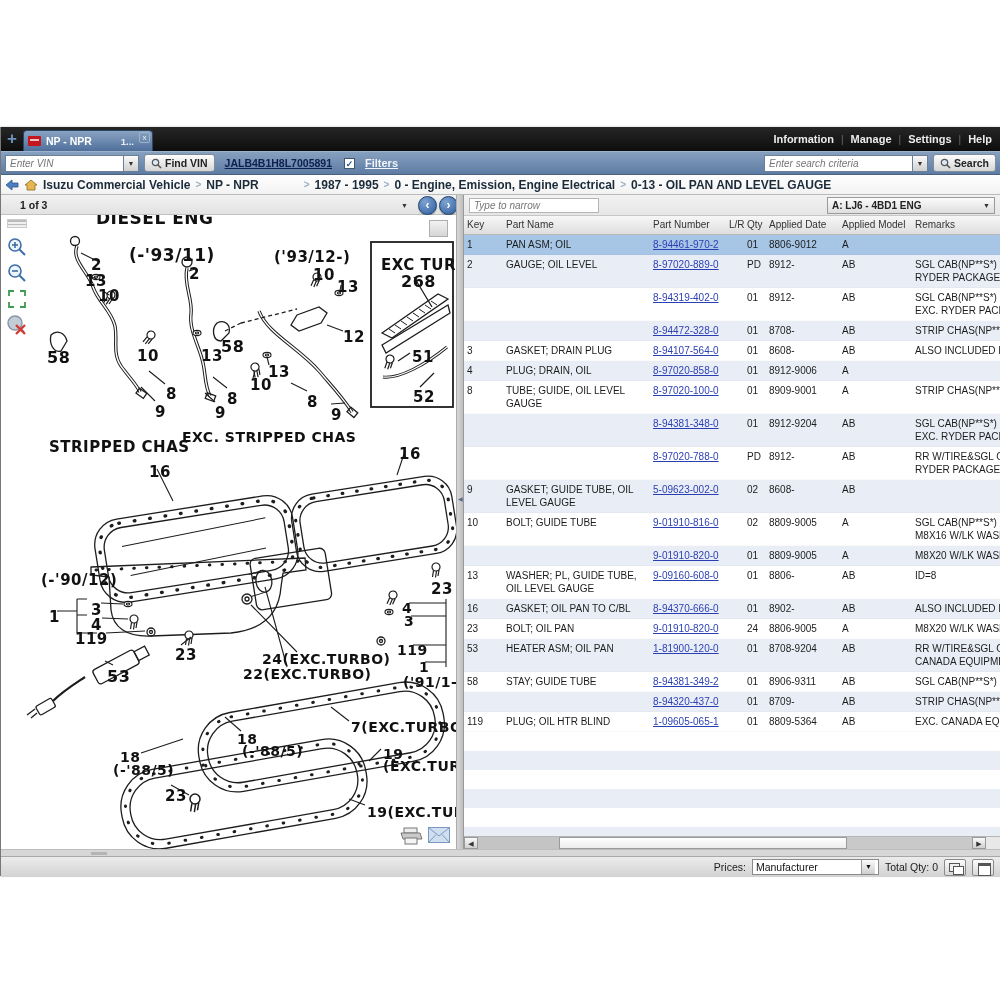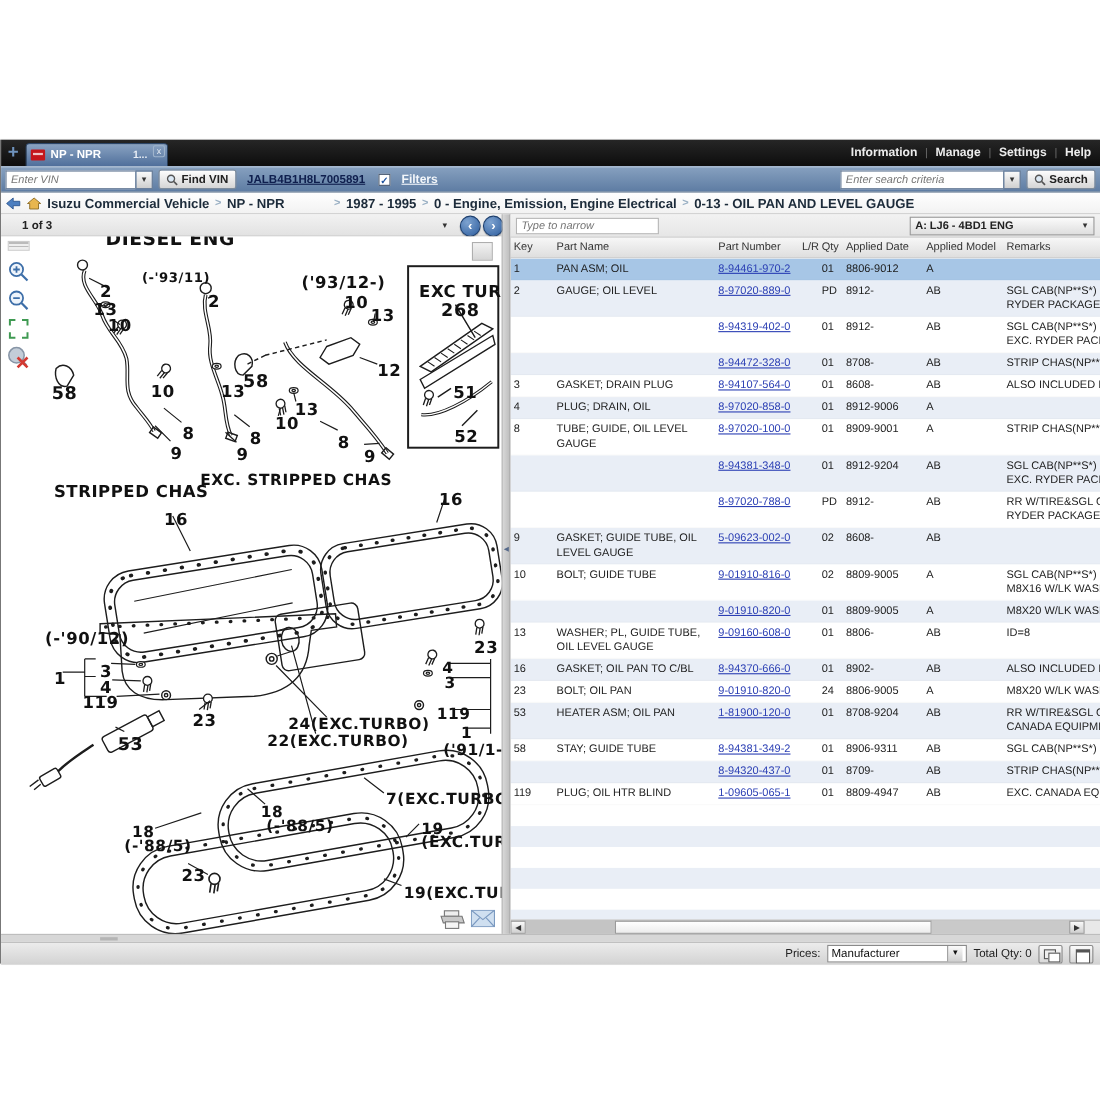--- a/index.html
+++ b/index.html
@@ -324,21 +324,21 @@
             <path d="M408,388 L445,388 M410,401 L445,401 M412,430 L445,430 M424,447 L445,447 M445,384 L445,452" stroke-width="1.1"></path>
             <path d="M296,437 L250,390 M286,452 L264,372" stroke-width="1.1"></path>
             <path d="M180,430 L190,422 M170,570 L188,580" stroke-width="1.1"></path>
             <path d="M348,506 L330,492 M380,534 L368,546 M364,590 L348,584 M240,516 L224,502 M140,538 L182,524" stroke-width="1.1"></path>
             <path d="M164,169 L148,156 M154,186 L140,172 M226,173 L212,162 M214,187 L204,178 M306,176 L290,168 M330,189 L344,188" stroke-width="1.1"></path>
             <path d="M96,46 L80,38 M90,62 L96,64 M102,76 L108,80 M194,54 L188,56 M318,58 L318,62 M340,70 L339,76 M112,450 L104,446 M342,116 L326,110 M268,150 L266,142 M252,163 L254,156" stroke-width="1.1"></path>
           </g>
         </svg>
         <div id="dlabels">
               <div class="dlabel" style="left: 95px; top: -7px; font-size: 17px;">DIESEL ENG</div>
-              <div class="dlabel" style="left: 128px; top: 30px; font-size: 12px;">(-'93/11)</div>
+              <div class="dlabel" style="left: 128px; top: 30px; font-size: 17px;">(-'93/11)</div>
               <div class="dlabel" style="left: 273px; top: 33px; font-size: 15px;">('93/12-)</div>
               <div class="dlabel" style="left: 380px; top: 41px; font-size: 15px;">EXC TURBO</div>
               <div class="dlabel" style="left: 400px; top: 57px; font-size: 16px;">268</div>
               <div class="dlabel" style="left: 411px; top: 133px; font-size: 15px;">51</div>
               <div class="dlabel" style="left: 412px; top: 173px; font-size: 15px;">52</div>
               <div class="dlabel" style="left: 90px; top: 41px; font-size: 15px;">2</div>
               <div class="dlabel" style="left: 84px; top: 57px; font-size: 15px;">13</div>
               <div class="dlabel" style="left: 97px; top: 72px; font-size: 15px;">10</div>
               <div class="dlabel" style="left: 46px; top: 133px; font-size: 16px;">58</div>
               <div class="dlabel" style="left: 188px; top: 50px; font-size: 15px;">2</div>
@@ -637,21 +637,21 @@
               <div class="td rem">
                 <div>STRIP CHAS(NP**T*)</div>
               </div>
             </div>
             <div class="grid tr">
               <div class="td key">119</div>
               <div class="td name">PLUG;  OIL HTR BLIND</div>
               <div class="td num"><a>1-09605-065-1</a></div>
               <div class="td lr"></div>
               <div class="td qty">01</div>
-              <div class="td date">8809-4947</div>
+              <div class="td date">8809-5364</div>
               <div class="td model">AB</div>
               <div class="td rem">
                 <div>EXC. CANADA EQUIPM</div>
               </div>
             </div>
             <div class="filler"></div>
             <div class="filler stripe"></div>
             <div class="filler"></div>
             <div class="filler stripe"></div>
             <div class="filler"></div>

